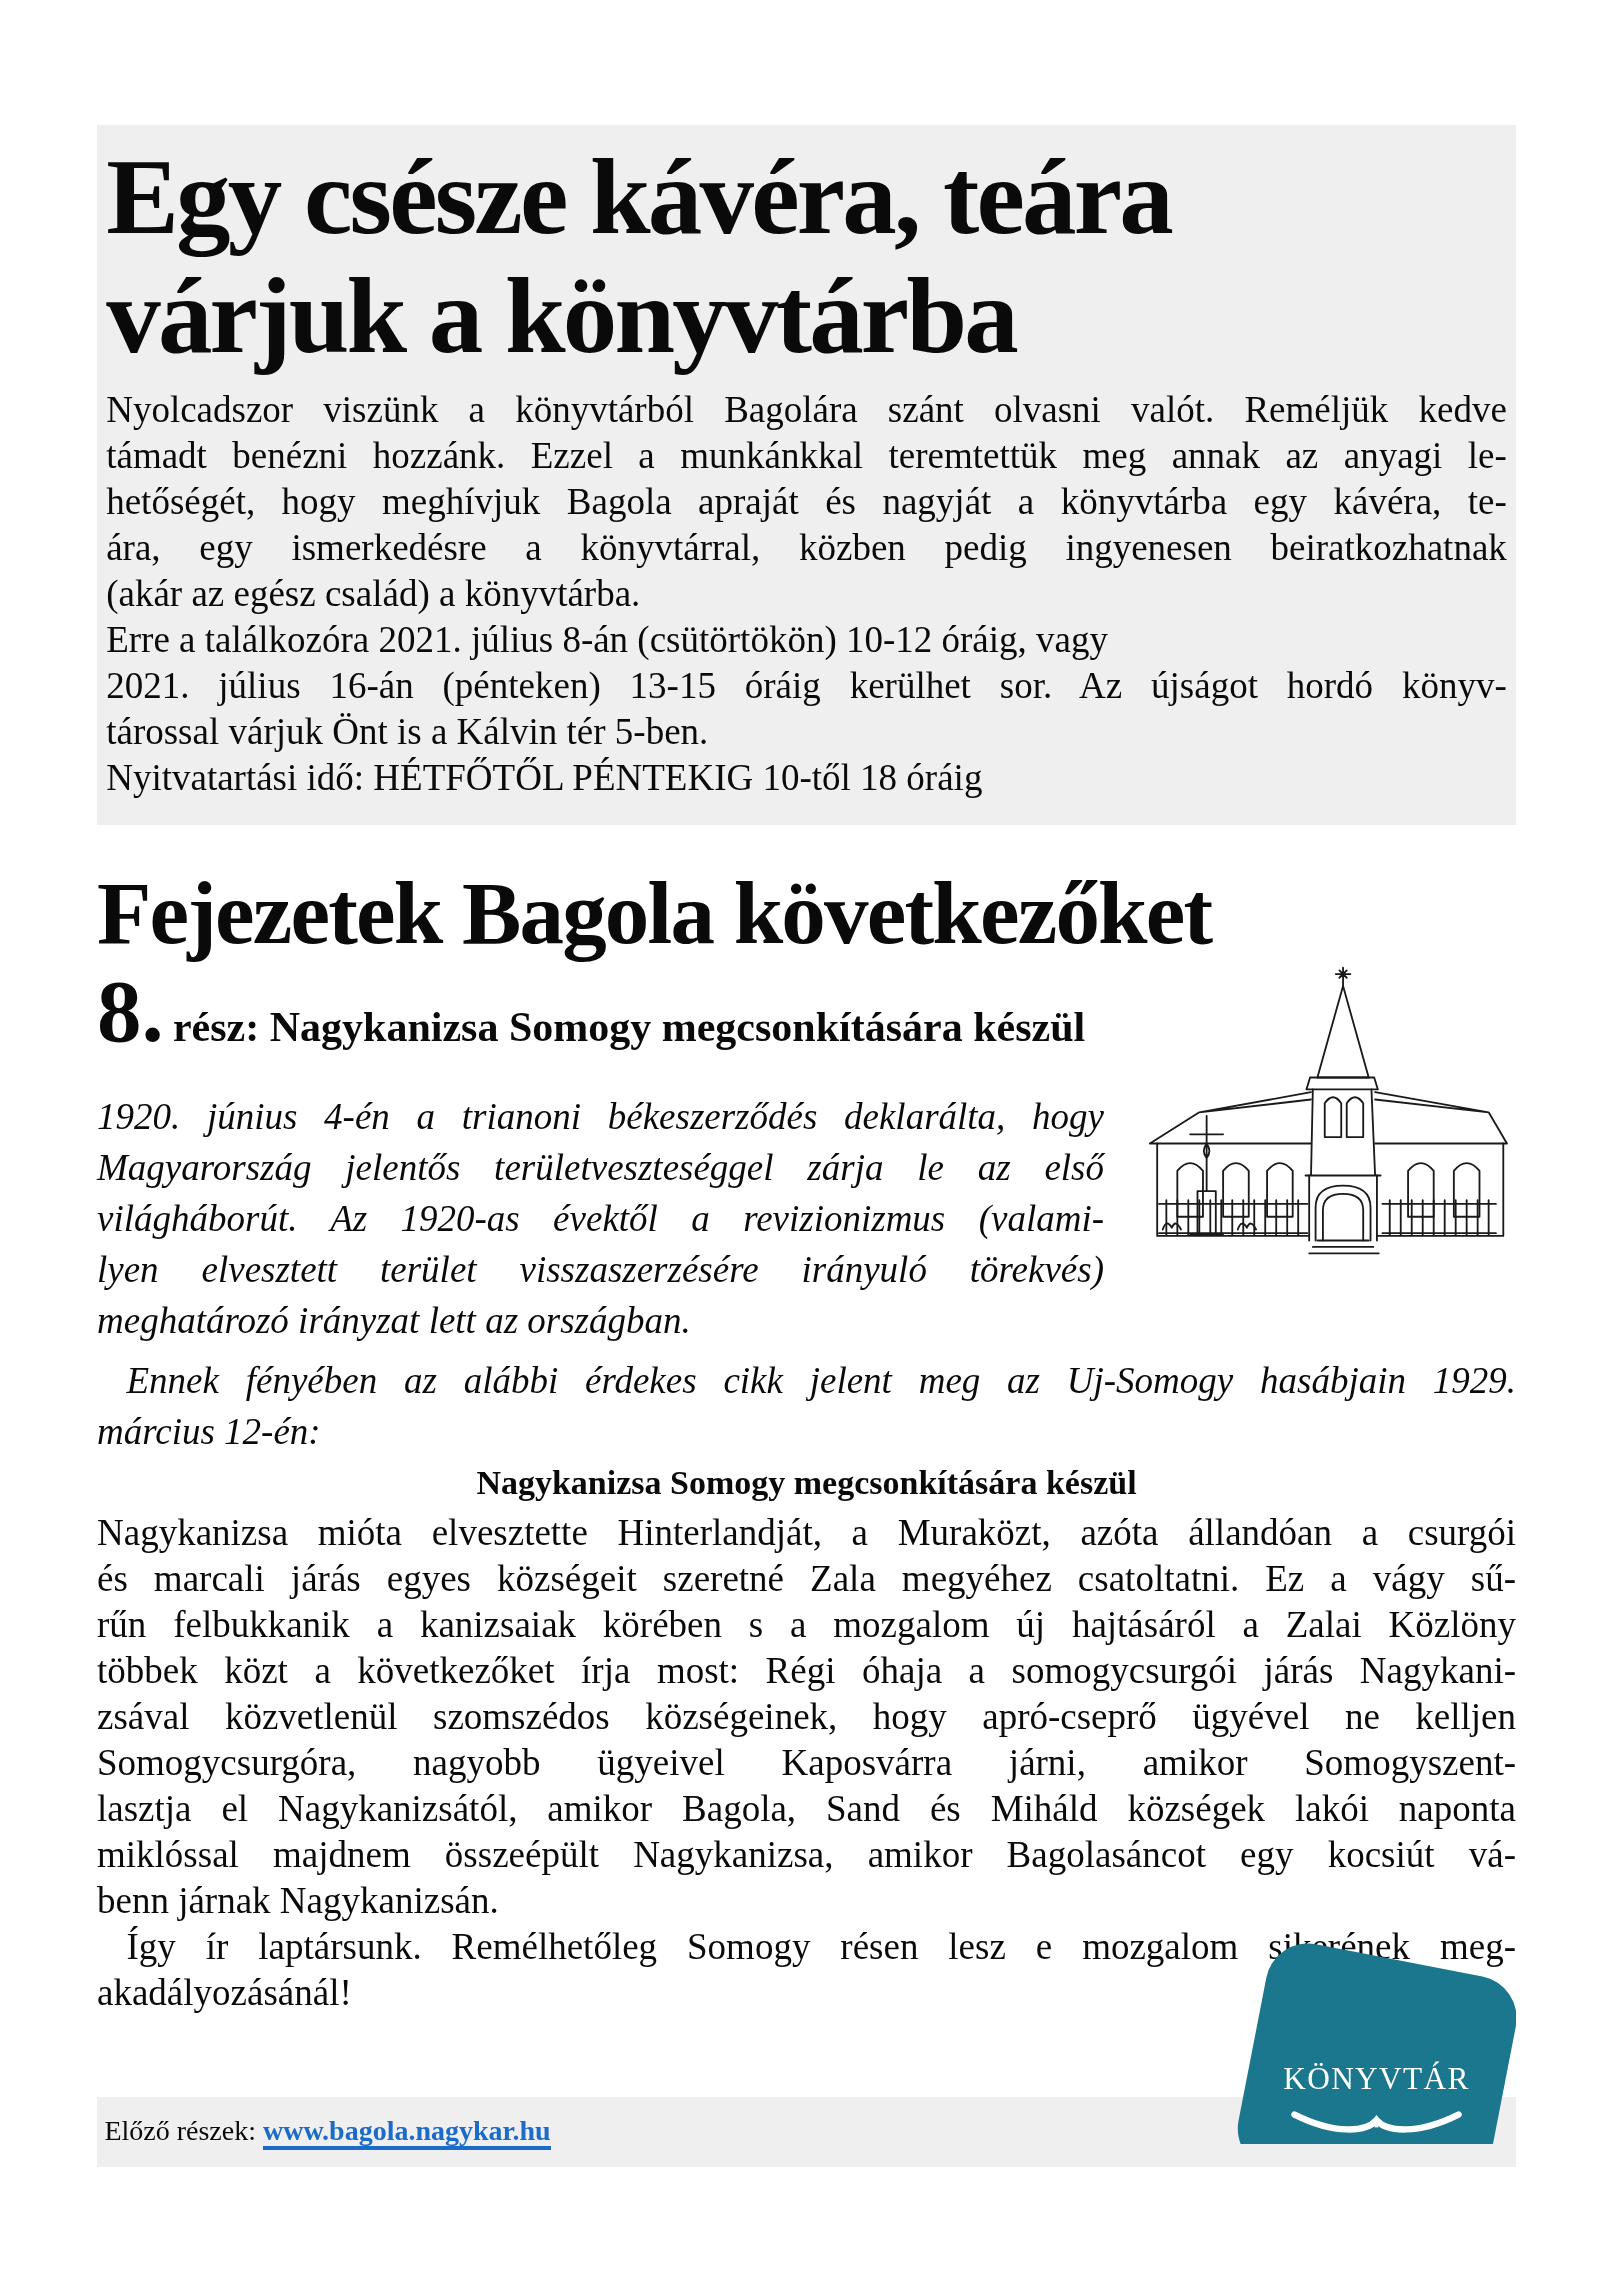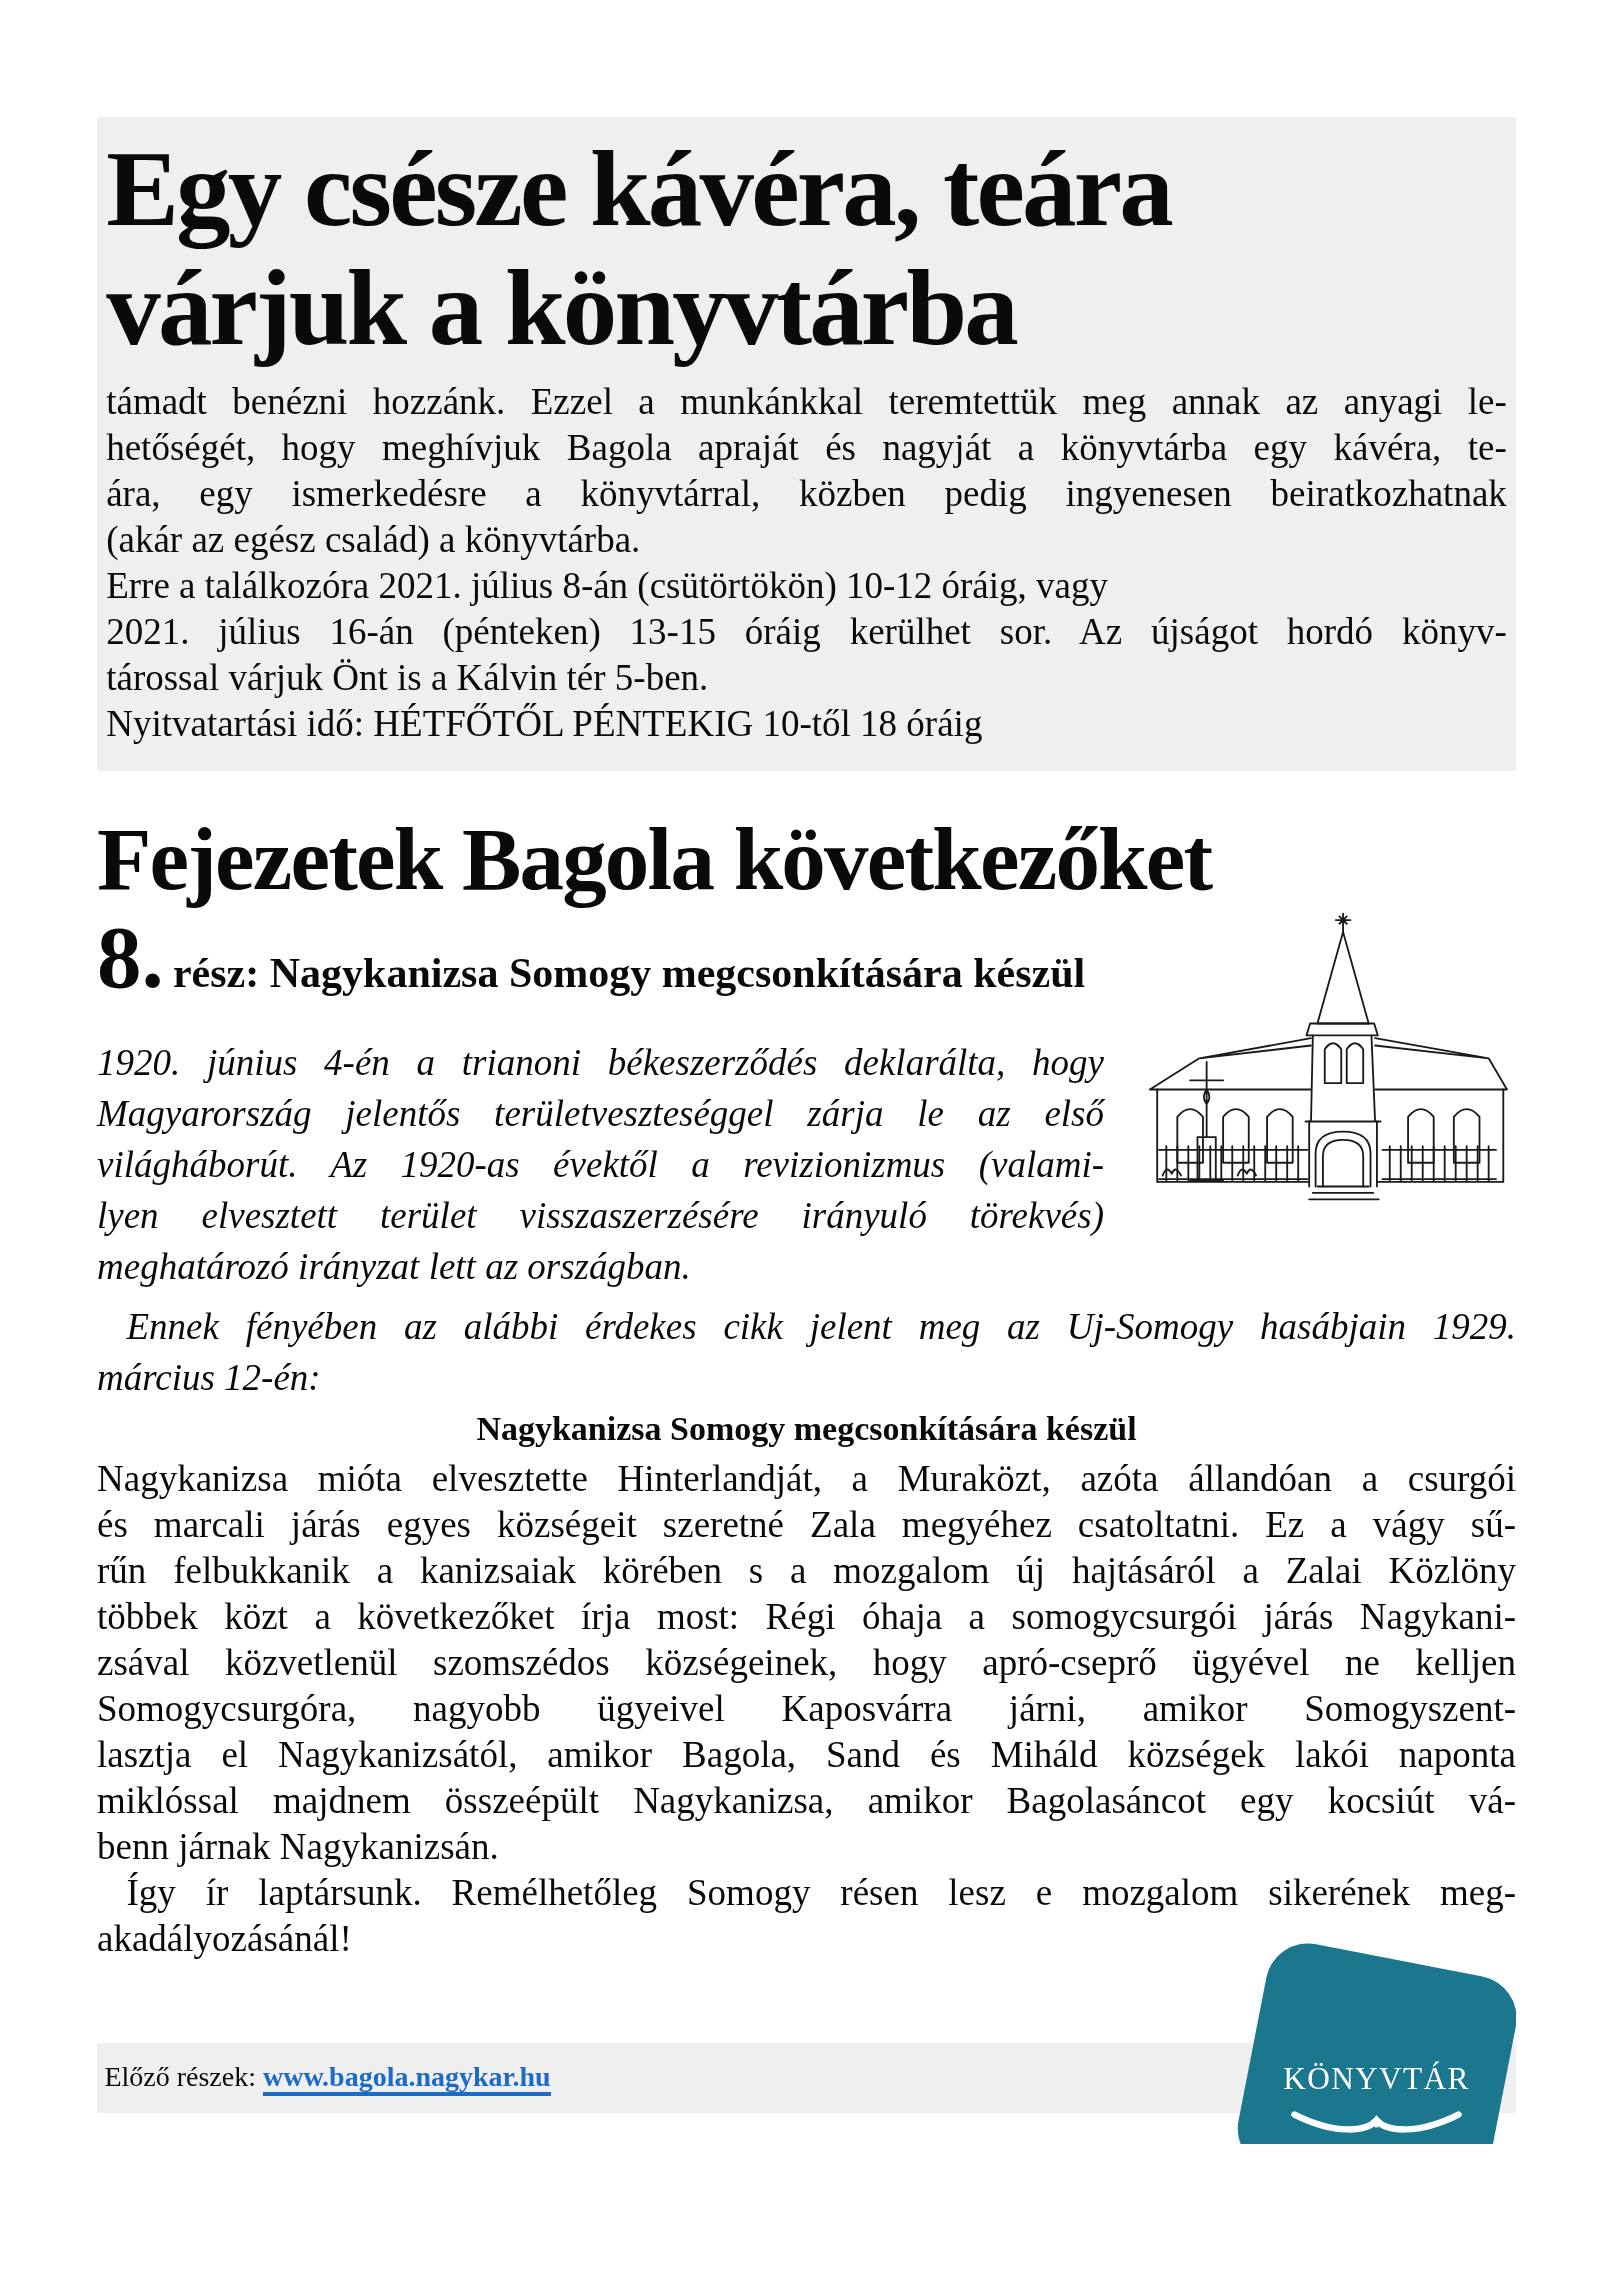--- a/index.html
+++ b/index.html
@@ -10,21 +10,21 @@
   }
   html,body{margin:0;padding:0;background:#ffffff;}
   .page{
     position:relative;
     width:1620px;height:2290px;
     background:#ffffff;
     font-family:"Liberation Serif","DejaVu Serif",serif;
     color:var(--ink);
     overflow:hidden;
   }
-  .content{position:absolute;left:97px;top:8px;width:1419px;}
+  .content{position:absolute;left:97px;top:16px;width:1419px;}
   .header-box{
     margin-top:109px;
     background:var(--box-gray);
     padding:13px 9.2px 24px 9.2px;
   }
   .main-title{
     font-weight:bold;
     font-size:109px;
     line-height:1.09;
     letter-spacing:-2.8px;
@@ -81,20 +81,21 @@
 
 <div class="page">
   <div class="content">
 
     <div class="header-box">
       <h1 class="main-title">
         <div>Egy csésze kávéra, teára</div>
         <div>várjuk a könyvtárba</div>
       </h1>
       <div class="bodytext">
+          <div class="ln j"><span>Nyolcadszor viszünk a könyvtárból Bagolára szánt olvasni valót. Reméljük kedve</span></div>
           <div class="ln j"><span>támadt benézni hozzánk. Ezzel a munkánkkal teremtettük meg annak az anyagi le-</span></div>
           <div class="ln j"><span>hetőségét, hogy meghívjuk Bagola apraját és nagyját a könyvtárba egy kávéra, te-</span></div>
           <div class="ln j"><span>ára, egy ismerkedésre a könyvtárral, </span><span class="b">közben pedig ingyenesen beiratkozhatnak</span></div>
           <div class="ln"><span class="b">(akár az egész család) a könyvtárba</span><span>.</span></div>
         </div>
       <div class="bodytext">
           <div class="ln"><span>Erre a találkozóra </span><span class="b">2021. július 8-án (csütörtökön) 10-12 óráig</span><span>, vagy</span></div>
           <div class="ln j"><span class="b">2021. július 16-án (pénteken) 13-15 óráig kerülhet sor</span><span>. Az újságot hordó könyv-</span></div>
           <div class="ln"><span>tárossal várjuk Önt is a Kálvin tér 5-ben.</span></div>
         </div>

